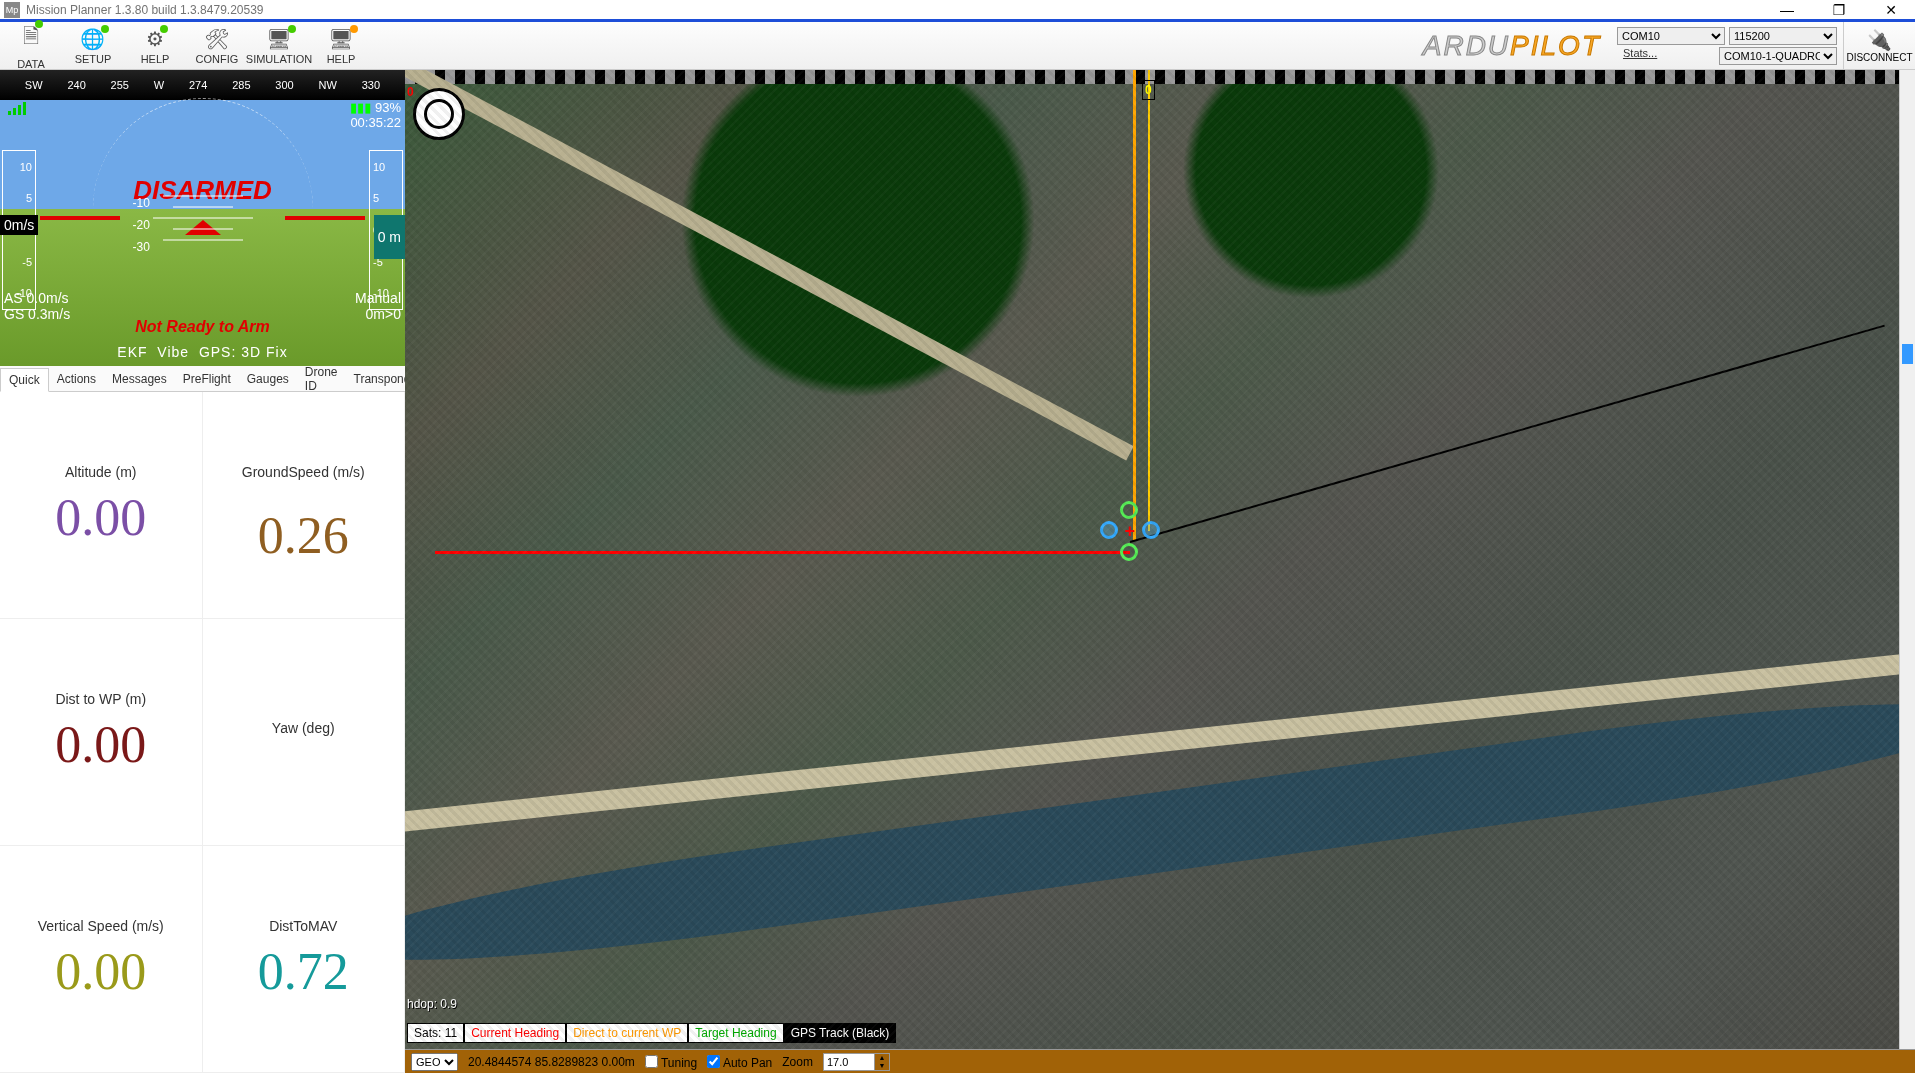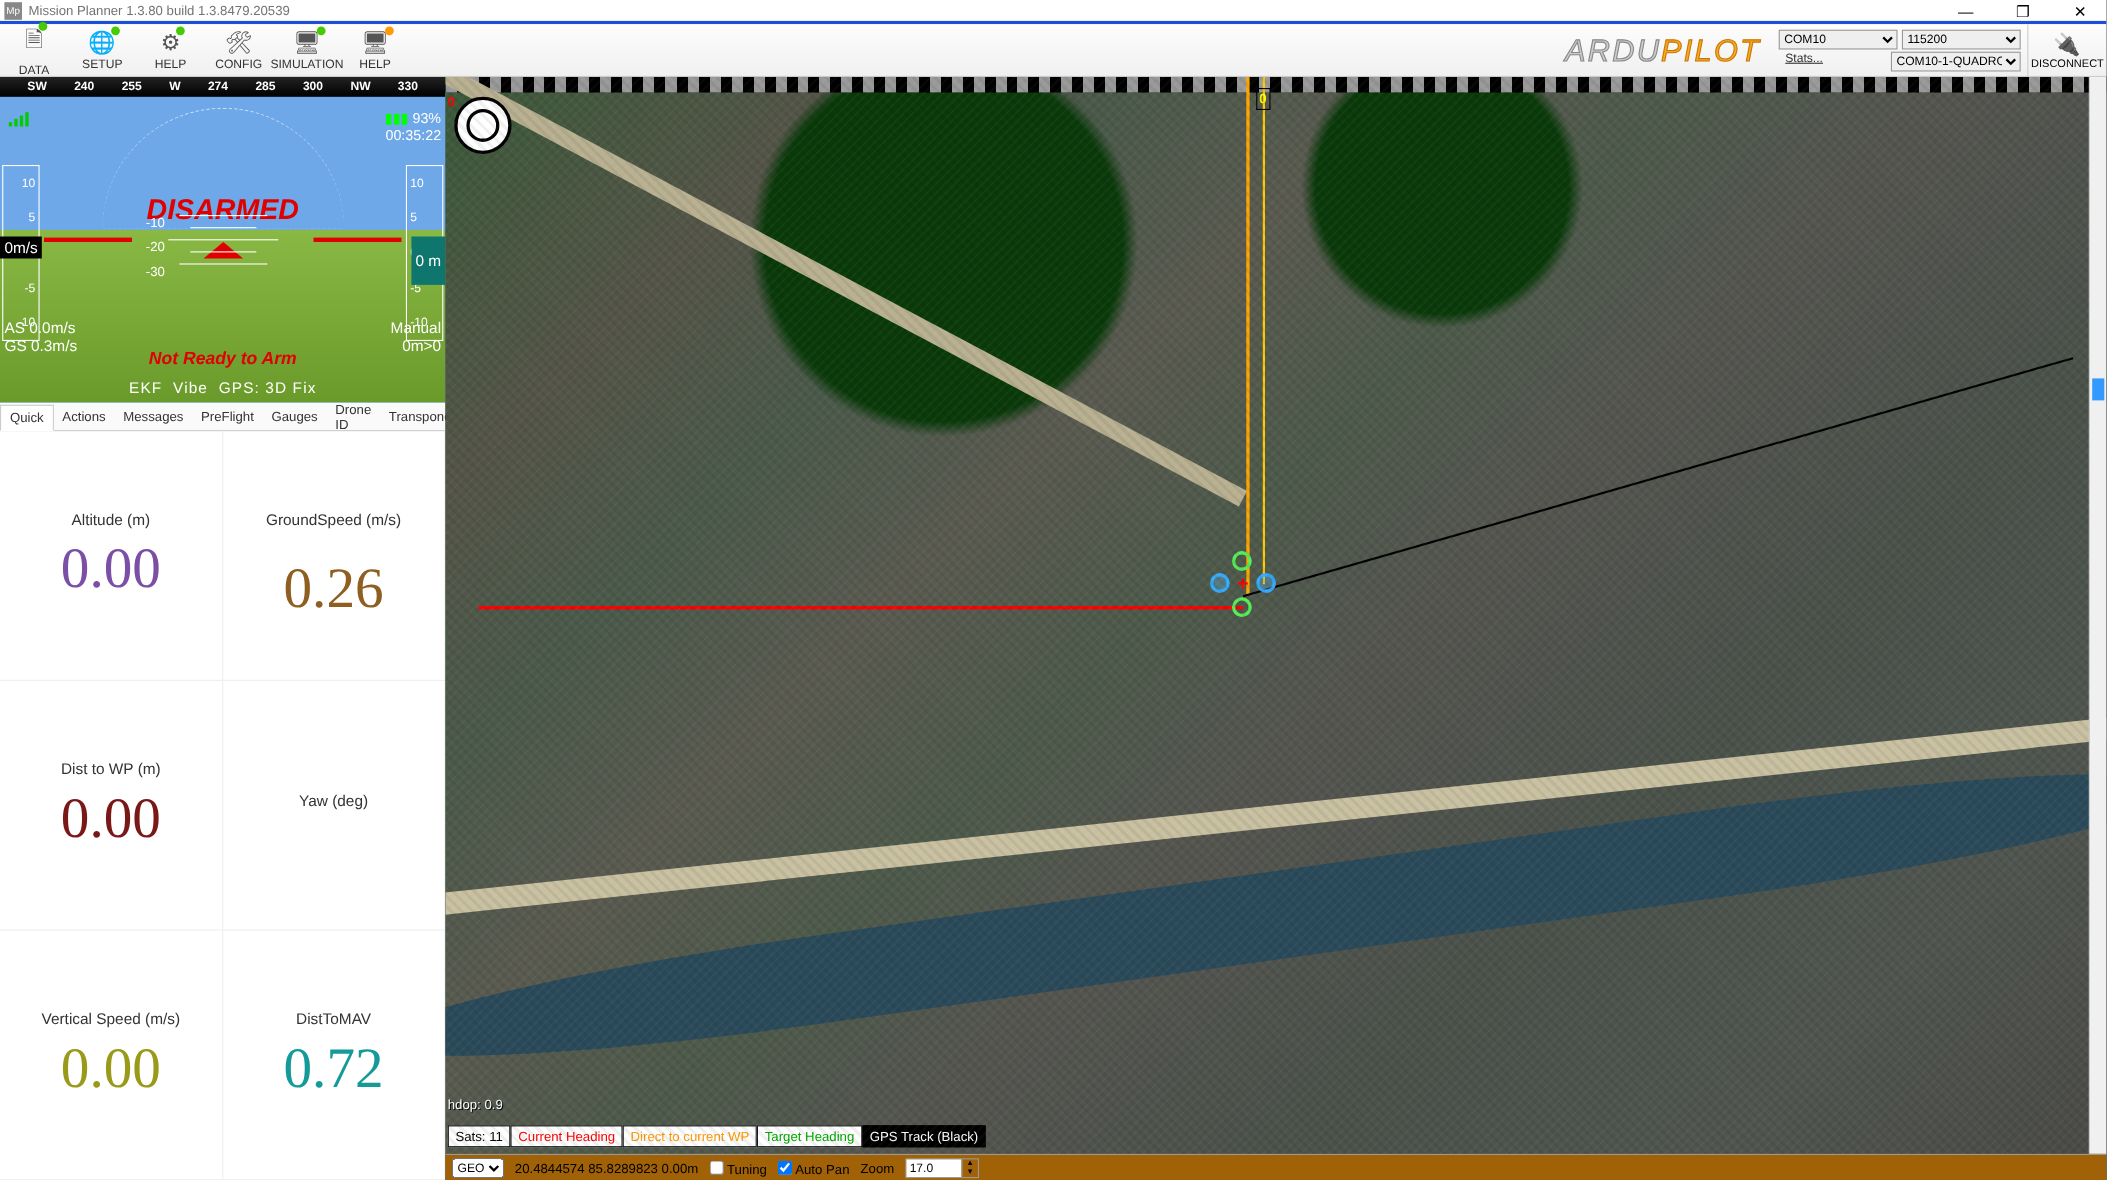--- a/index.html
+++ b/index.html
@@ -24,21 +24,21 @@
 .conn-row select { width:108px; font-size:11px; height:18px; border:1px solid #999;}
 .conn-row .stats-link { font-size:11px; text-decoration:underline; color:#333; cursor:pointer; margin-left:6px;}
 .conn-row .vehicle { width:110px; font-size:11px; height:18px; border:1px solid #999;}
 .disconnect { width:72px; height:48px; display:flex; flex-direction:column; align-items:center; justify-content:center; font-size:10px; cursor:pointer; border-left:1px solid #ccc;}
 .disconnect .plug { font-size:20px;}
 
 .main { display:flex; height: calc(100% - 70px); }
 .left-pane { width: 405px; display:flex; flex-direction:column; background:#fff;}
 .hud { height: 296px; position:relative; overflow:hidden; background:#6ea8e8;}
 .hud .ground { position:absolute; left:0; right:0; bottom:0; top:47%; background:linear-gradient(#8ab845,#6a9a2a);}
-.hud .compass-strip { position:absolute; top:0; left:0; right:0; height:18px; background:linear-gradient(#222,#000); color:#fff; font-size:11px; display:flex; justify-content:space-evenly; align-items:center; font-family:monospace;font-weight:bold;}
+.hud .compass-strip { position:absolute; top:0; left:0; right:0; height:30px; background:linear-gradient(#222,#000); color:#fff; font-size:11px; display:flex; justify-content:space-evenly; align-items:center; font-family:monospace;}
 .hud .disarmed { position:absolute; top:105px; left:0; right:0; text-align:center; color:#e00000; font-size:26px; font-weight:bold; font-style:italic; font-family:Arial;}
 .hud .not-ready { position:absolute; bottom:30px; left:0; right:0; text-align:center; color:#e00000; font-size:16px; font-weight:bold; font-style:italic;}
 .hud .status-row { position:absolute; bottom:6px; left:0; right:0; text-align:center; color:#fff; font-size:14px; font-family:Arial; letter-spacing:1px;}
 .hud .left-info { position:absolute; bottom:44px; left:4px; color:#fff; font-size:14px;}
 .hud .right-info { position:absolute; bottom:44px; right:4px; color:#fff; font-size:14px; text-align:right;}
 .hud .batt-info { position:absolute; top:30px; right:4px; color:#fff; font-size:13px; text-align:right;}
 .hud .speed-tape { position:absolute; left:2px; top:80px; width:34px; height:160px; border:1px solid #fff; color:#fff; font-size:11px; display:flex; flex-direction:column; justify-content:space-around; align-items:flex-end; padding-right:3px;}
 .hud .alt-tape  { position:absolute; right:2px; top:80px; width:34px; height:160px; border:1px solid #fff; color:#fff; font-size:11px; display:flex; flex-direction:column; justify-content:space-around; align-items:flex-start; padding-left:3px;}
 .hud .speed-box { position:absolute; left:0; top:145px; background:#000; color:#fff; font-size:14px; padding:2px 4px;}
 .hud .alt-box   { position:absolute; right:0; top:145px; background:#0f766e; color:#fff; font-size:14px; padding:14px 4px;}

